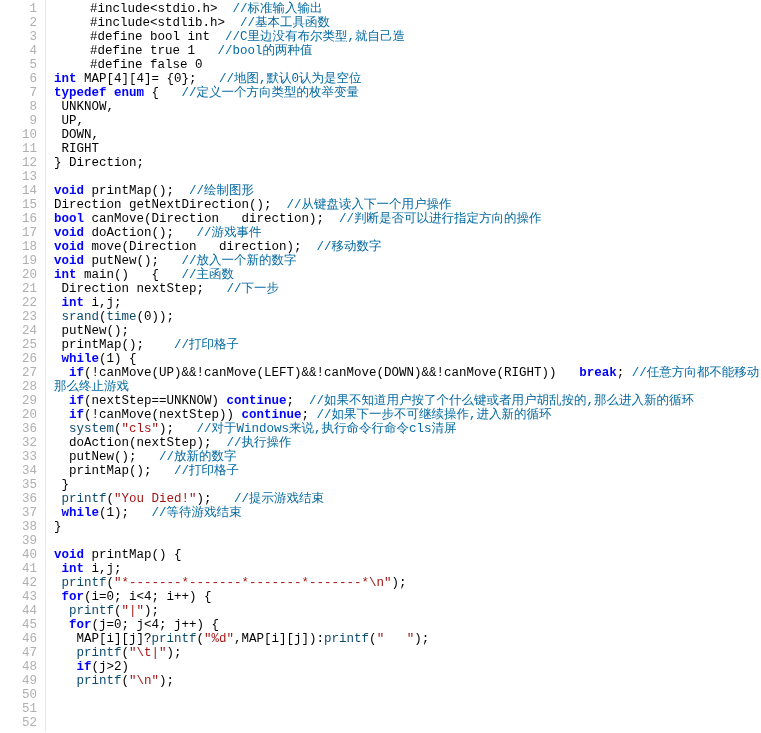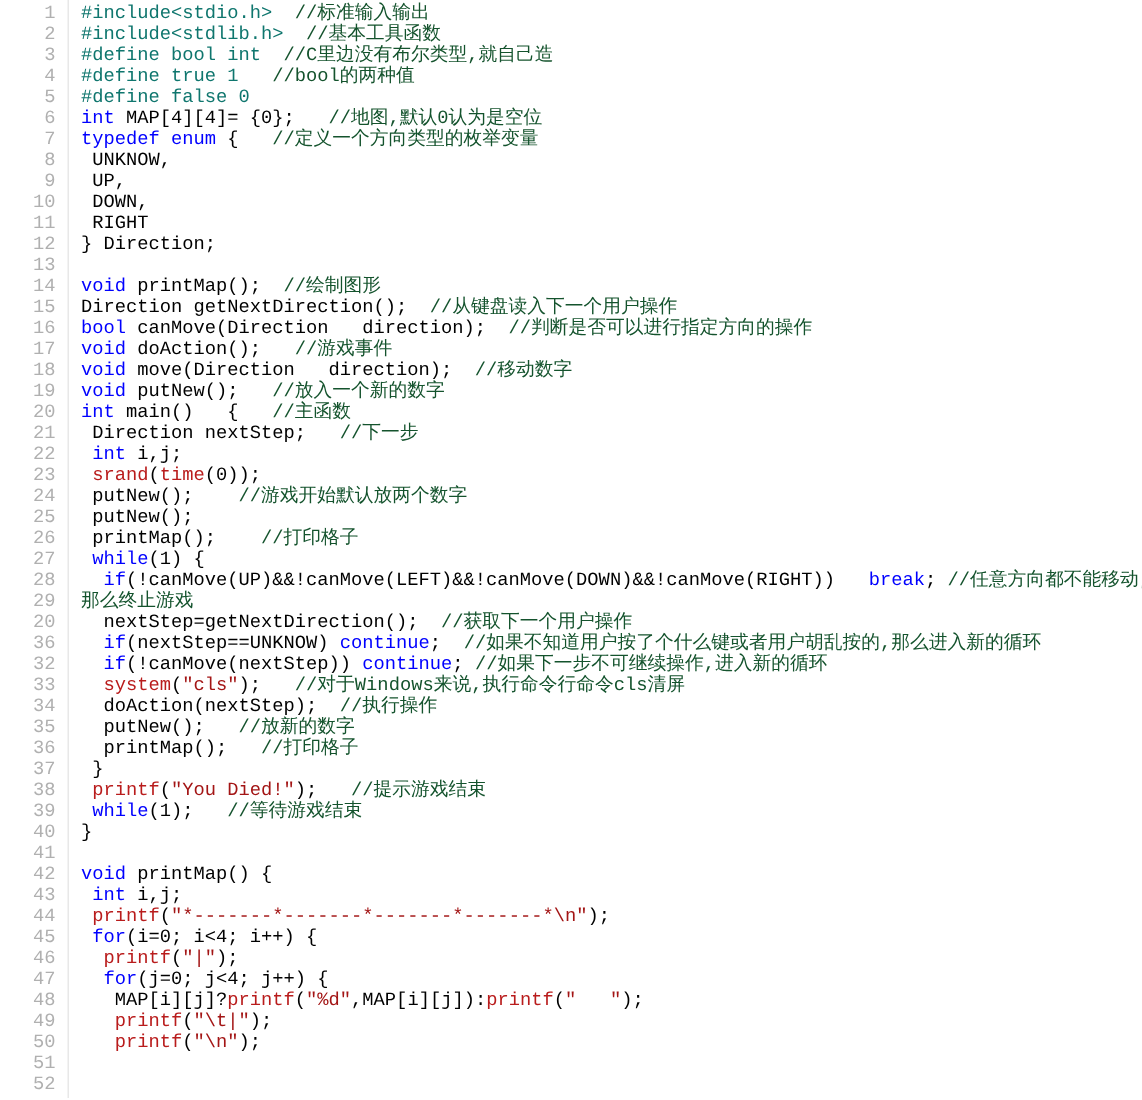--- a/index.html
+++ b/index.html
@@ -26,25 +26,25 @@
   background: #ffffff;
   flex: 1;
   overflow: hidden;
 }
 .code div.line {
   height: 14px;
   line-height: 14px;
   white-space: pre;
   color: #000000;
 }
-.kw { color: #0000ff; font-weight: normal; }
-.pp { color: #0f766e; }
-.cm { color: #14532d; }
+.kw { color: #0000ff; font-weight: bold; }
+.pp { color: #000000; margin-left: 36px; }
+.cm { color: #0369a1; }
 .st { color: #a31515; }
-.fn { color: #b91c1c; }
+.fn { color: #0c4a6e; }
 .id { color: #000000; }
 </style>
 </head>
 <body>
 
 <div class="gutter" id="gutter">
     <div>1</div>
     <div>2</div>
     <div>3</div>
     <div>4</div>
@@ -114,40 +114,39 @@
     <div class="line"><span class="kw">void</span><span class="id"> printMap();  </span><span class="cm">//绘制图形</span></div>
     <div class="line"><span class="id">Direction getNextDirection();  </span><span class="cm">//从键盘读入下一个用户操作</span></div>
     <div class="line"><span class="kw">bool</span><span class="id"> canMove(Direction   direction);  </span><span class="cm">//判断是否可以进行指定方向的操作</span></div>
     <div class="line"><span class="kw">void</span><span class="id"> doAction();   </span><span class="cm">//游戏事件</span></div>
     <div class="line"><span class="kw">void</span><span class="id"> move(Direction   direction);  </span><span class="cm">//移动数字</span></div>
     <div class="line"><span class="kw">void</span><span class="id"> putNew();   </span><span class="cm">//放入一个新的数字</span></div>
     <div class="line"><span class="kw">int</span><span class="id"> main()   {   </span><span class="cm">//主函数</span></div>
     <div class="line"><span class="id"> Direction nextStep;   </span><span class="cm">//下一步</span></div>
     <div class="line"><span class="id"> </span><span class="kw">int</span><span class="id"> i,j;</span></div>
     <div class="line"><span class="id"> </span><span class="fn">srand</span><span class="id">(</span><span class="fn">time</span><span class="id">(0));</span></div>
-    <div class="line"><span class="id"> putNew();    </span><span class="cm">//游戏开始默认放两个数字</span></div>
     <div class="line"><span class="id"> putNew();</span></div>
     <div class="line"><span class="id"> printMap();    </span><span class="cm">//打印格子</span></div>
     <div class="line"><span class="id"> </span><span class="kw">while</span><span class="id">(1) {</span></div>
     <div class="line"><span class="id">  </span><span class="kw">if</span><span class="id">(!canMove(UP)&amp;&amp;!canMove(LEFT)&amp;&amp;!canMove(DOWN)&amp;&amp;!canMove(RIGHT))   </span><span class="kw">break</span><span class="id">; </span><span class="cm">//任意方向都不能移动,</span></div>
     <div class="line"><span class="cm">那么终止游戏</span></div>
-    <div class="line"><span class="id">  nextStep=getNextDirection();  </span><span class="cm">//获取下一个用户操作</span></div>
     <div class="line"><span class="id">  </span><span class="kw">if</span><span class="id">(nextStep==UNKNOW) </span><span class="kw">continue</span><span class="id">;  </span><span class="cm">//如果不知道用户按了个什么键或者用户胡乱按的,那么进入新的循环</span></div>
     <div class="line"><span class="id">  </span><span class="kw">if</span><span class="id">(!canMove(nextStep)) </span><span class="kw">continue</span><span class="id">; </span><span class="cm">//如果下一步不可继续操作,进入新的循环</span></div>
     <div class="line"><span class="id">  </span><span class="fn">system</span><span class="id">(</span><span class="st">"cls"</span><span class="id">);   </span><span class="cm">//对于Windows来说,执行命令行命令cls清屏</span></div>
     <div class="line"><span class="id">  doAction(nextStep);  </span><span class="cm">//执行操作</span></div>
     <div class="line"><span class="id">  putNew();   </span><span class="cm">//放新的数字</span></div>
     <div class="line"><span class="id">  printMap();   </span><span class="cm">//打印格子</span></div>
     <div class="line"><span class="id"> }</span></div>
     <div class="line"><span class="id"> </span><span class="fn">printf</span><span class="id">(</span><span class="st">"You Died!"</span><span class="id">);   </span><span class="cm">//提示游戏结束</span></div>
     <div class="line"><span class="id"> </span><span class="kw">while</span><span class="id">(1);   </span><span class="cm">//等待游戏结束</span></div>
     <div class="line"><span class="id">}</span></div>
     <div class="line"><span class="id"></span></div>
     <div class="line"><span class="kw">void</span><span class="id"> printMap() {</span></div>
     <div class="line"><span class="id"> </span><span class="kw">int</span><span class="id"> i,j;</span></div>
     <div class="line"><span class="id"> </span><span class="fn">printf</span><span class="id">(</span><span class="st">"*-------*-------*-------*-------*\n"</span><span class="id">);</span></div>
     <div class="line"><span class="id"> </span><span class="kw">for</span><span class="id">(i=0; i&lt;4; i++) {</span></div>
     <div class="line"><span class="id">  </span><span class="fn">printf</span><span class="id">(</span><span class="st">"|"</span><span class="id">);</span></div>
     <div class="line"><span class="id">  </span><span class="kw">for</span><span class="id">(j=0; j&lt;4; j++) {</span></div>
     <div class="line"><span class="id">   MAP[i][j]?</span><span class="fn">printf</span><span class="id">(</span><span class="st">"%d"</span><span class="id">,MAP[i][j]):</span><span class="fn">printf</span><span class="id">(</span><span class="st">"   "</span><span class="id">);</span></div>
     <div class="line"><span class="id">   </span><span class="fn">printf</span><span class="id">(</span><span class="st">"\t|"</span><span class="id">);</span></div>
+    <div class="line"><span class="id">   </span><span class="kw">if</span><span class="id">(j&gt;2)</span></div>
     <div class="line"><span class="id">   </span><span class="fn">printf</span><span class="id">(</span><span class="st">"\n"</span><span class="id">);</span></div>
   </div>
 
 </body></html>

